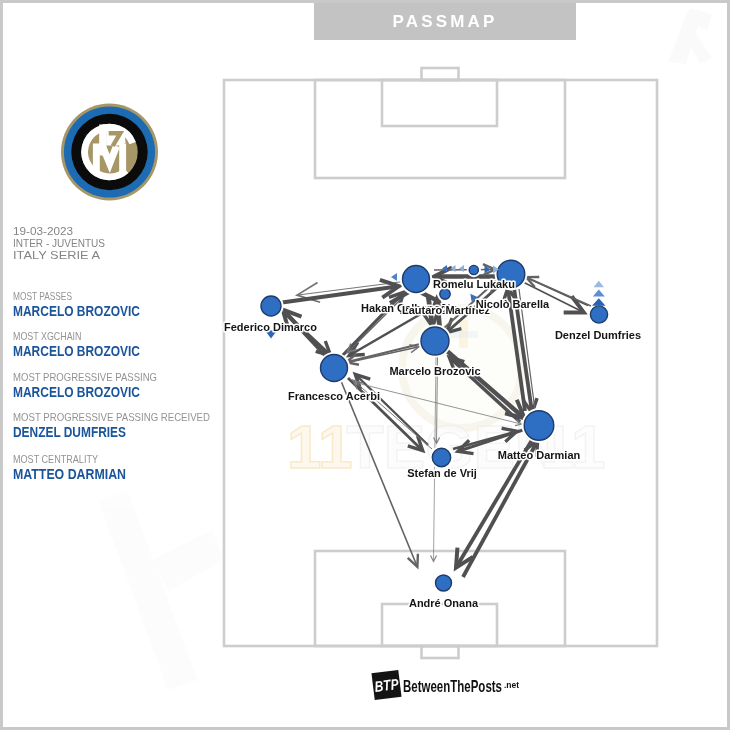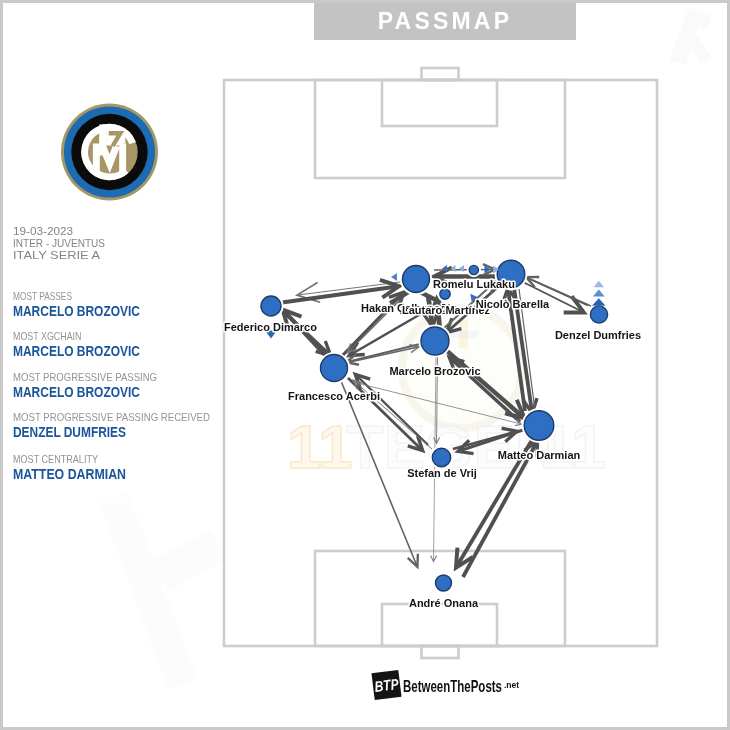--- a/index.html
+++ b/index.html
@@ -1,19 +1,19 @@
 <!DOCTYPE html>
 <html><head><meta charset="utf-8">
 <style>
   html,body{margin:0;padding:0;width:730px;height:730px;background:#ffffff;overflow:hidden;}
   body{font-family:"Liberation Sans",sans-serif;position:relative;}
   .frame{position:absolute;left:0;top:0;width:724px;height:724px;border:3px solid #c9c9c9;z-index:5;pointer-events:none;}
   .titlebar{position:absolute;left:314px;top:3px;width:262px;height:37px;background:#c3c3c3;z-index:6;
     display:flex;align-items:center;justify-content:center;}
-  .titlebar span{color:#ffffff;font-size:23px;font-weight:bold;letter-spacing:3.2px;}
+  .titlebar span{color:#ffffff;font-size:17px;font-weight:bold;letter-spacing:3.2px;}
   svg{position:absolute;left:0;top:0;}
 </style></head>
 <body>
 
 <div class="frame"></div>
 
 <div class="titlebar">
     <span>PASSMAP</span>
   </div>
 <svg width="730" height="730" viewBox="0 0 730 730" font-family="Liberation Sans, sans-serif">

